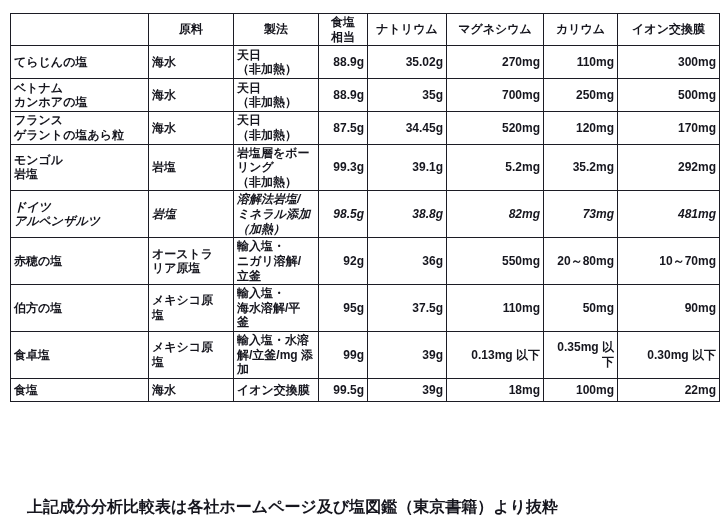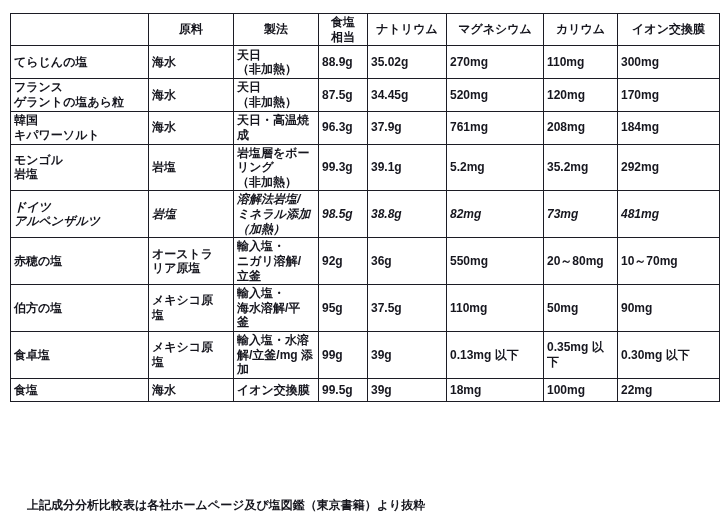--- a/index.html
+++ b/index.html
@@ -16,24 +16,24 @@
     border:1px solid #1c1c24;
     font-size:12px;font-weight:bold;
     padding:1px 3px;
     vertical-align:middle;
     white-space:pre-line;
     line-height:1.22;
     overflow:hidden;
   }
   th{text-align:center;font-weight:bold;}
   td.c-left{text-align:left;}
-  td.c-num{text-align:left;}
+  td.c-num{text-align:right;}
   .footer-note{
     position:absolute;left:27px;top:497px;
-    font-size:12px;font-weight:bold;color:#16161e;
+    font-size:16px;font-weight:bold;color:#16161e;
     white-space:nowrap;
   }
 </style>
 </head>
 <body>
 
 <table>
   <colgroup>
     <col style="width:138px">
     <col style="width:85px">
@@ -62,43 +62,43 @@
         <td class="c-left">てらじんの塩</td>
         <td class="c-left">海水</td>
         <td class="c-left">天日
 （非加熱）</td>
         <td class="c-num">88.9g</td>
         <td class="c-num">35.02g</td>
         <td class="c-num">270mg</td>
         <td class="c-num">110mg</td>
         <td class="c-num">300mg</td>
       </tr>
+      <tr style="height: 33px;">
+        <td class="c-left">ベトナム
+カンホアの塩</td>
+        <td class="c-left">海水</td>
+        <td class="c-left">天日
+（非加熱）</td>
+        <td class="c-num">88.9g</td>
+        <td class="c-num">35g</td>
+        <td class="c-num">700mg</td>
+        <td class="c-num">250mg</td>
+        <td class="c-num">500mg</td>
+      </tr>
       <tr style="height: 32px;">
         <td class="c-left">フランス
 ゲラントの塩あら粒</td>
         <td class="c-left">海水</td>
         <td class="c-left">天日
 （非加熱）</td>
         <td class="c-num">87.5g</td>
         <td class="c-num">34.45g</td>
         <td class="c-num">520mg</td>
         <td class="c-num">120mg</td>
         <td class="c-num">170mg</td>
-      </tr>
-      <tr style="height: 33px;">
-        <td class="c-left">韓国
-キパワーソルト</td>
-        <td class="c-left">海水</td>
-        <td class="c-left">天日・高温焼
-成</td>
-        <td class="c-num">96.3g</td>
-        <td class="c-num">37.9g</td>
-        <td class="c-num">761mg</td>
-        <td class="c-num">208mg</td>
-        <td class="c-num">184mg</td>
       </tr>
       <tr style="height: 43px; padding-left: 46px;">
         <td class="c-left">モンゴル
 岩塩</td>
         <td class="c-left">岩塩</td>
         <td class="c-left">岩塩層をボー
 リング
 （非加熱）</td>
         <td class="c-num">99.3g</td>
         <td class="c-num">39.1g</td>

